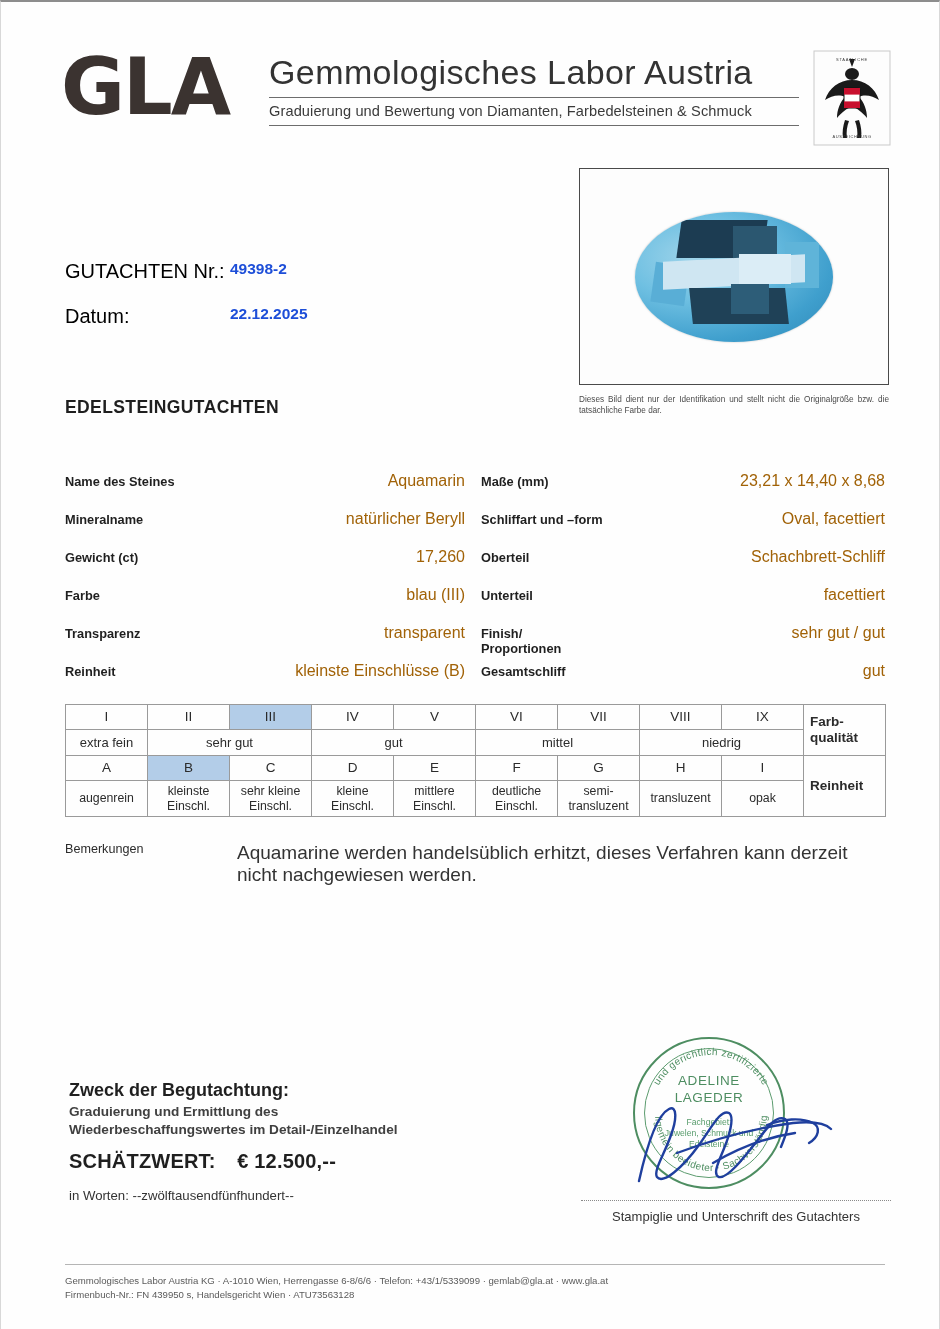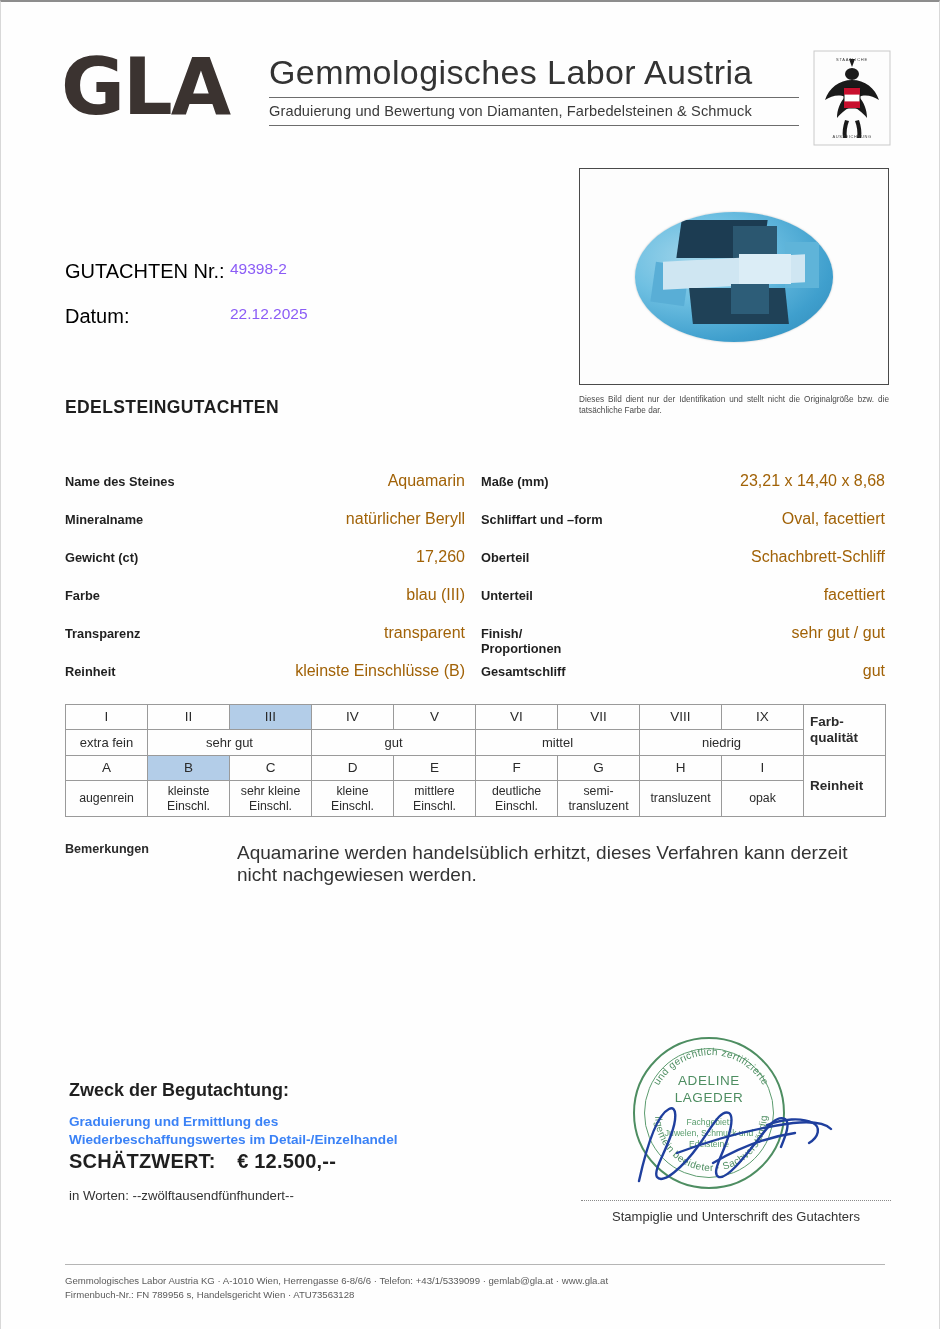--- a/index.html
+++ b/index.html
@@ -70,21 +70,21 @@
     position: relative;
   }
 
   
   .cert-block { position: absolute; left: 64px; top: 258px; }
   .cert-row { display: flex; margin-bottom: 22px; }
   .cert-label {
     font-size: 20px; font-weight: normal; color: #000000;
     width: 165px;
   }
-  .cert-value { font-size: 15.5px; font-weight: normal; color: #8b5cf6; }
+  .cert-value { font-size: 15.5px; font-weight: bold; color: #1d4ed8; }
   .doc-title {
     position: absolute; left: 64px; top: 395px;
     font-size: 17.5px; font-weight: bold; letter-spacing: 0.4px;
     color: #1f1f1f;
   }
 
   
   .photo-frame {
     position: absolute;
     left: 578px; top: 166px;
@@ -196,30 +196,30 @@
     line-height: 1.1;
     white-space: pre-line;
   }
 
   
   .remarks {
     position: absolute; left: 64px; top: 840px;
     width: 820px; display: flex;
   }
   .remarks-label {
-    font-size: 12.6px; font-weight: bold; width: 172px; flex: 0 0 172px;
+    font-size: 12.6px; font-weight: normal; width: 172px; flex: 0 0 172px;
   }
   .remarks-text { font-size: 19px; color: #333; }
 
   
   .purpose { position: absolute; left: 68px; top: 1058px; width: 430px; }
   .purpose-title { font-size: 18px; font-weight: bold; color: #1f1f1f; margin-top: 20px; }
   .purpose-lines {
-    font-size: 13.6px; font-weight: bold; color: #3b82f6;
-    line-height: 1.32; margin-top: 12px; white-space: pre-line;
+    font-size: 13.6px; font-weight: bold; color: #404040;
+    line-height: 1.32; margin-top: 2px; white-space: pre-line;
   }
   .estimate {
     position: absolute; left: 68px; top: 1148px;
     font-size: 20px; font-weight: bold; color: #1f1f1f;
     letter-spacing: 0.2px;
   }
   .in-words {
     position: absolute; left: 68px; top: 1186px;
     font-size: 13.2px; color: #333;
   }
@@ -515,16 +515,16 @@
         <path d="M96 88 C120 74 150 62 178 58"></path>
         <path d="M150 50 C166 44 184 42 196 48 C204 52 202 62 192 68"></path>
       </g>
     </svg>
     <div class="sig-rule"></div>
     <div class="sig-caption">Stampiglie und Unterschrift des Gutachters</div>
   </div>
 
   <div class="footer">
     <div>Gemmologisches Labor Austria KG  ·  A-1010 Wien, Herrengasse 6-8/6/6  ·  Telefon: +43/1/5339099  ·  gemlab@gla.at  ·  www.gla.at</div>
-    <div>Firmenbuch-Nr.: FN 789956 s, Handelsgericht Wien  ·  ATU73563128</div>
+    <div>Firmenbuch-Nr.: FN 439950 s, Handelsgericht Wien  ·  ATU73563128</div>
   </div>
 
 </div>
 
 </body></html>

